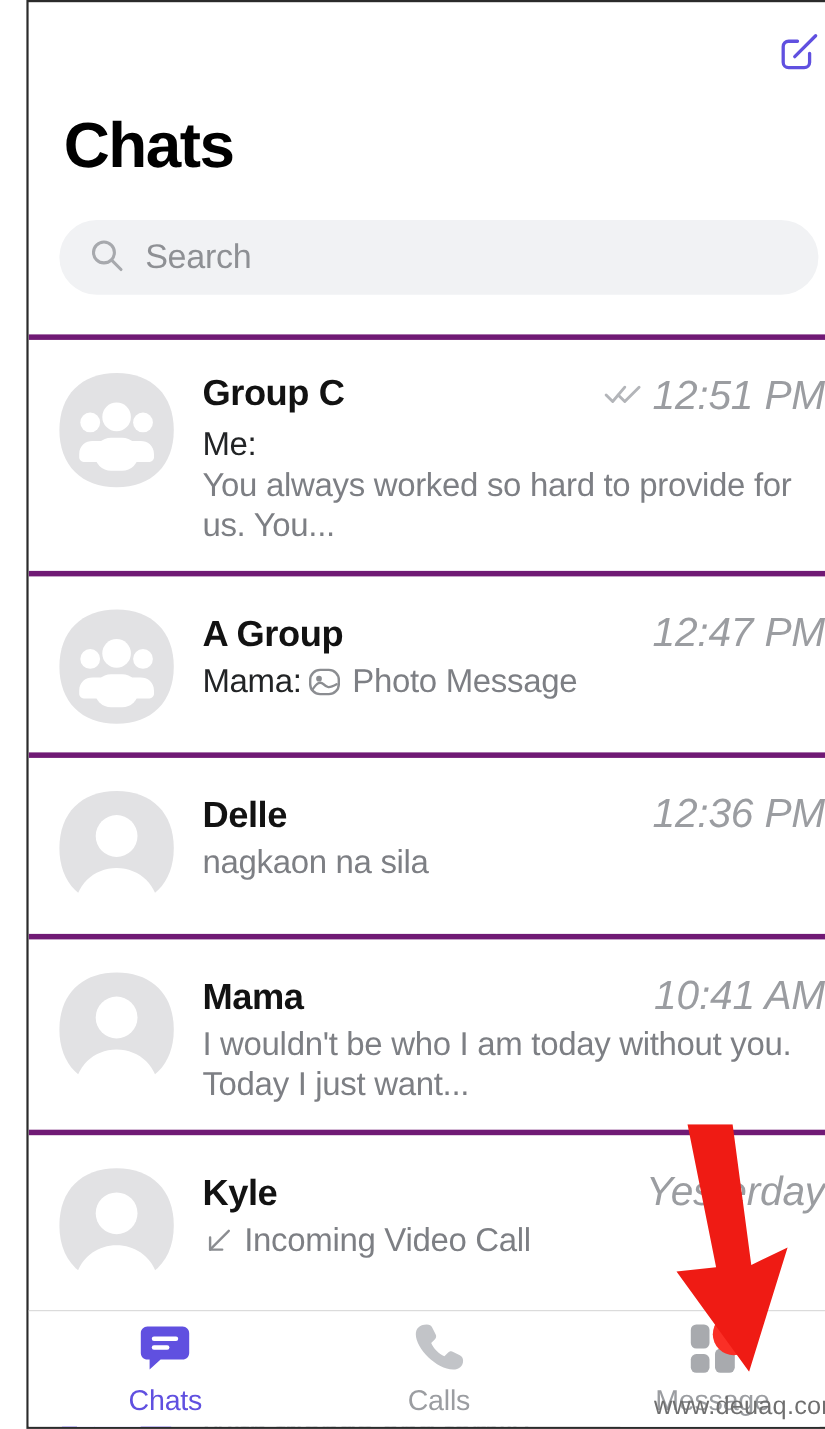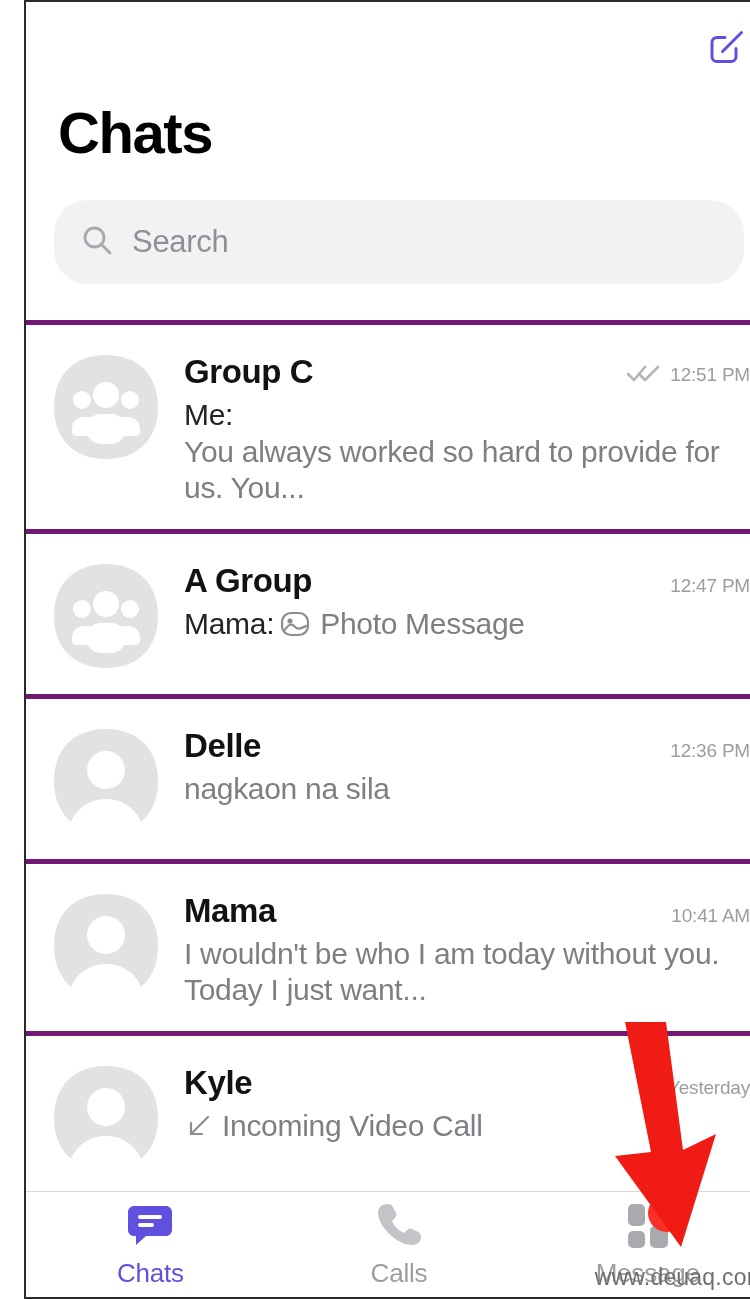--- a/index.html
+++ b/index.html
@@ -36,21 +36,21 @@
     letter-spacing:-1.4px;
     color:#000000;
     padding:0 32px;
     margin-top:6px;
     line-height:1;
   }
 
   
   .search-wrap { padding:38px 28px 0 28px; }
   .search-bar {
-    height:84px;
+    height:68px;
     border-radius:34px;
     background:#f1f2f4;
     display:flex; align-items:center;
     padding:0 26px;
     gap:18px;
   }
   .search-text {
     font-size:31px;
     color:#8e9094;
     letter-spacing:-0.3px;
@@ -77,21 +77,21 @@
     gap:12px;
   }
   .row-title {
     font-size:33px; font-weight:bold; color:#121212;
     letter-spacing:-0.4px; white-space:nowrap;
   }
   .row-meta {
     display:flex; align-items:center; gap:10px;
     flex:0 0 auto; padding-top:2px;
   }
-  .row-time { font-size:19px; color:#9b9da1; letter-spacing:-0.2px; }
+  .row-time { font-size:37px; color:#9b9da1; letter-spacing:-0.2px;font-style:italic; }
   .row-snippet {
     margin-top:6px;
     font-size:30px;
     color:#7d7f84;
     line-height:1.22;
     letter-spacing:-0.3px;
     display:flex; flex-wrap:wrap; align-items:center;
     gap:0 6px;
   }
   .snippet-sender { color:#222426; }

